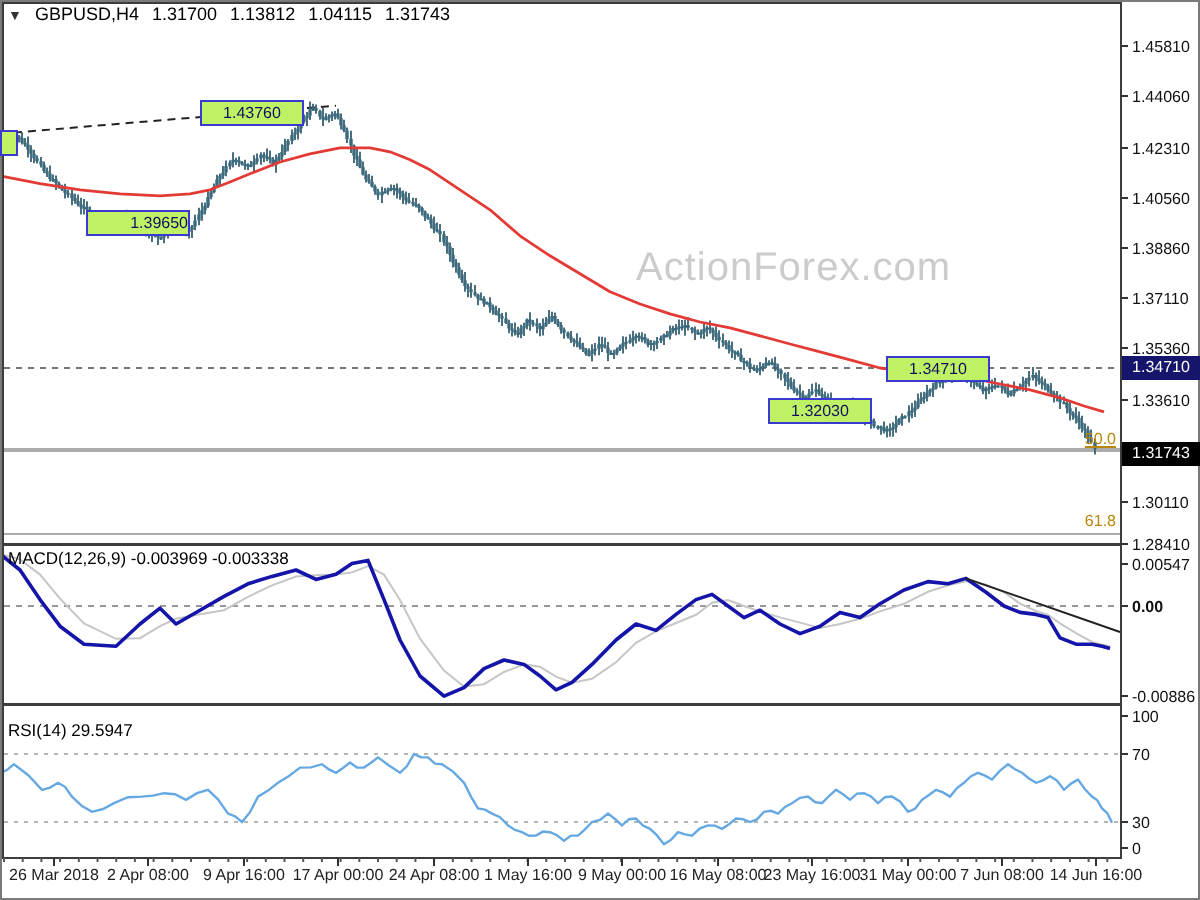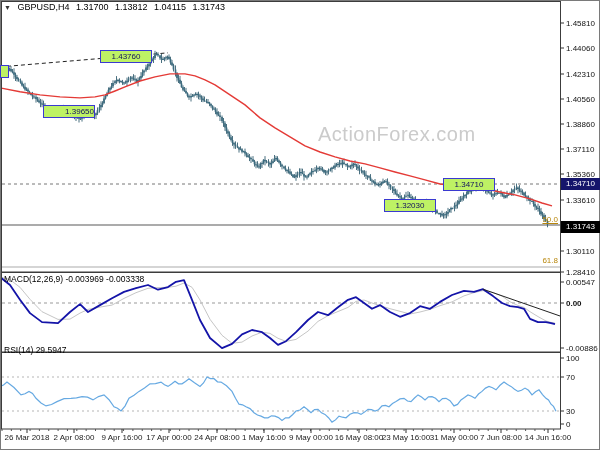--- a/index.html
+++ b/index.html
@@ -4,21 +4,21 @@
 <style>
   html,body{margin:0;padding:0;background:#fff;}
   #wrap{position:relative;width:600px;height:450px;background:#fff;overflow:hidden;
         font-family:"Liberation Sans",sans-serif;}
   #chart-svg{position:absolute;left:0;top:0;z-index:2;}
   .lbl{position:absolute;white-space:nowrap;z-index:3;}
   #title{left:4px;top:2px;font-size:9px;color:#000;}
   #title span{margin-right:4px;}
   #dd-icon{font-size:7px;color:#333;}
   #macd-label{left:4px;top:274px;font-size:8.5px;color:#000;}
-  #rsi-label{left:4px;top:345px;font-size:8.5px;color:#000;}
+  #rsi-label{left:4px;top:360px;font-size:8.5px;color:#000;}
   #watermark{left:318px;top:77px;font-size:20px;color:#cbcbcb;letter-spacing:.5px;margin-top:46px;}
   .pricebox{position:absolute;z-index:3;height:11px;line-height:11px;text-align:center;
             font-size:8px;color:#10105e;background:#bef264;border:1px solid #3a3ad0;}
   .axisbox{position:absolute;z-index:3;left:561px;width:39px;height:12px;line-height:12px;
            text-align:center;font-size:8px;color:#fff;}
   .fiblbl{position:absolute;z-index:3;width:42px;text-align:right;font-size:8px;color:#b8860b;}
   .axis-zone{position:absolute;z-index:1;}
 </style>
 </head>
 <body>

